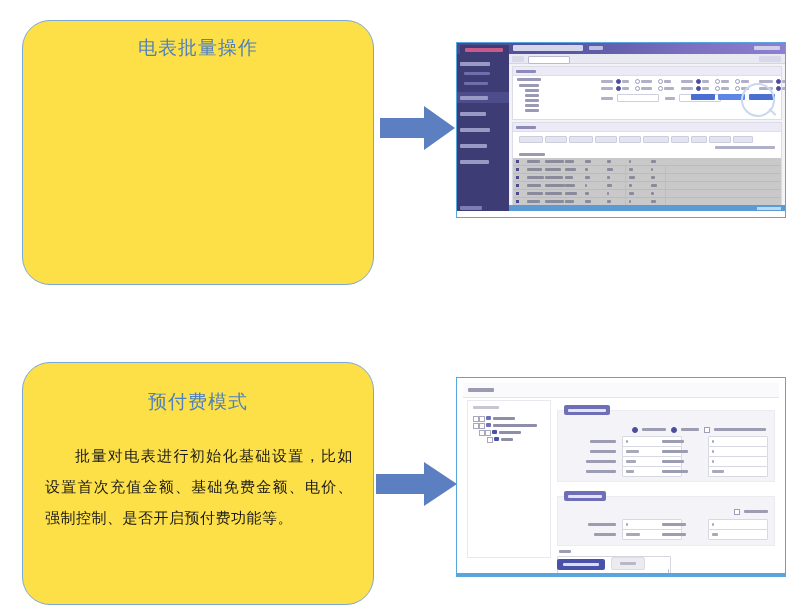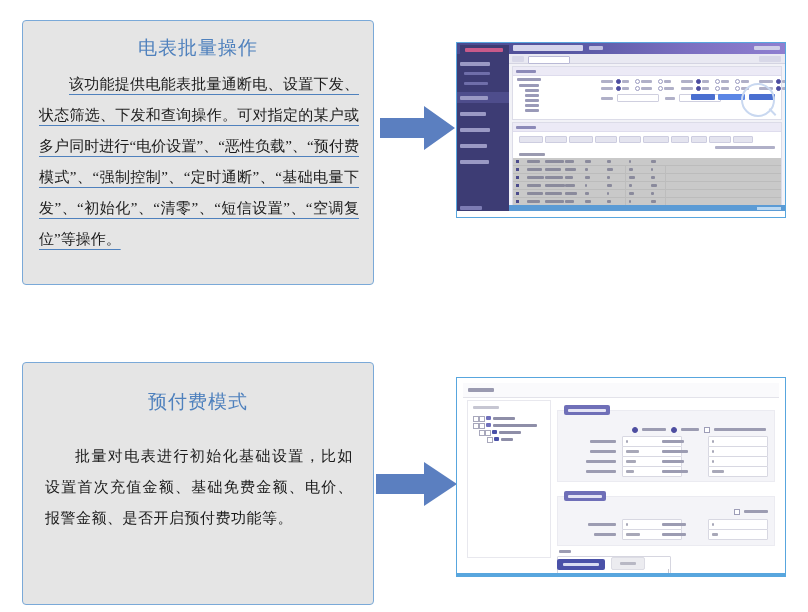--- a/index.html
+++ b/index.html
@@ -13,22 +13,22 @@
     position: relative;
     font-family: "Liberation Serif", "DejaVu Serif", serif;
     overflow: hidden;
   }
 
   
   .desc-box {
     position: absolute;
     box-sizing: border-box;
     border: 1.5px solid #7aa9d8;
-    border-radius: 4px;
-    background: #e5e5e5;
+    border-radius: 28px;
+    background: #fde047;
   }
   #desc-box-1 { left: 22px;  top: 20px;  width: 352px; height: 265px; }
   #desc-box-2 { left: 22px;  top: 362px; width: 352px; height: 243px; }
 
   .desc-title {
     text-align: center;
     color: #4f81bd;
     font-size: 19px;
     font-family: "Liberation Serif", "DejaVu Serif", serif;
     letter-spacing: 1px;
@@ -195,21 +195,20 @@
   .s2-btn.primary i { position: absolute; left: 6px; right: 6px; top: 4px; height: 3px; background: #d9dcf2; border-radius: 1px; display:block; }
   .s2-btn.ghost { background: #ececf0; border: 1px solid #dcdce4; }
   .s2-btn.ghost i { position: absolute; left: 8px; right: 8px; top: 4px; height: 3px; background: #b8b8c4; border-radius: 1px; display:block; }
   .s2-footline { position: absolute; left: 0; right: 0; bottom: 0; height: 3px; background: #58a6de; }
 </style>
 </head>
 <body>
 
 <div class="desc-box" id="desc-box-1">
   <div class="desc-title">电表批量操作</div>
-  <div class="desc-body">该功能提供电能表批量通断电、设置下发、状态筛选、下发和查询操作。可对指定的某户或多户同时进行“电价设置”、“恶性负载”、“预付费模式”、“强制控制”、“定时通断”、“基础电量下发”、“初始化”、“清零”、“短信设置”、“空调复位”等操作。</div>
 </div>
 
 <div class="arrow" id="arrow-1">
   <svg width="76" height="48" viewBox="0 0 76 48" xmlns="http://www.w3.org/2000/svg">
     <polygon points="0,14 44,14 44,2 75,24 44,46 44,34 0,34" fill="#5b7fc0"></polygon>
   </svg>
 </div>
 
 <div class="shot" id="shot-1">
   <div class="s1">
@@ -448,21 +447,21 @@
 
       <div class="s1-status">
           <i></i>
         </div>
     </div>
   </div>
 </div>
 
 <div class="desc-box" id="desc-box-2">
   <div class="desc-title">预付费模式</div>
-  <div class="desc-body">批量对电表进行初始化基础设置，比如设置首次充值金额、基础免费金额、电价、报警金额、是否开启预付费功能等。</div>
+  <div class="desc-body">批量对电表进行初始化基础设置，比如设置首次充值金额、基础免费金额、电价、强制控制、是否开启预付费功能等。</div>
 </div>
 
 <div class="arrow" id="arrow-2">
   <svg width="82" height="48" viewBox="0 0 82 48" xmlns="http://www.w3.org/2000/svg">
     <polygon points="0,14 48,14 48,2 81,24 48,46 48,34 0,34" fill="#5b7fc0"></polygon>
   </svg>
 </div>
 
 <div class="shot" id="shot-2">
   <div class="s2">

